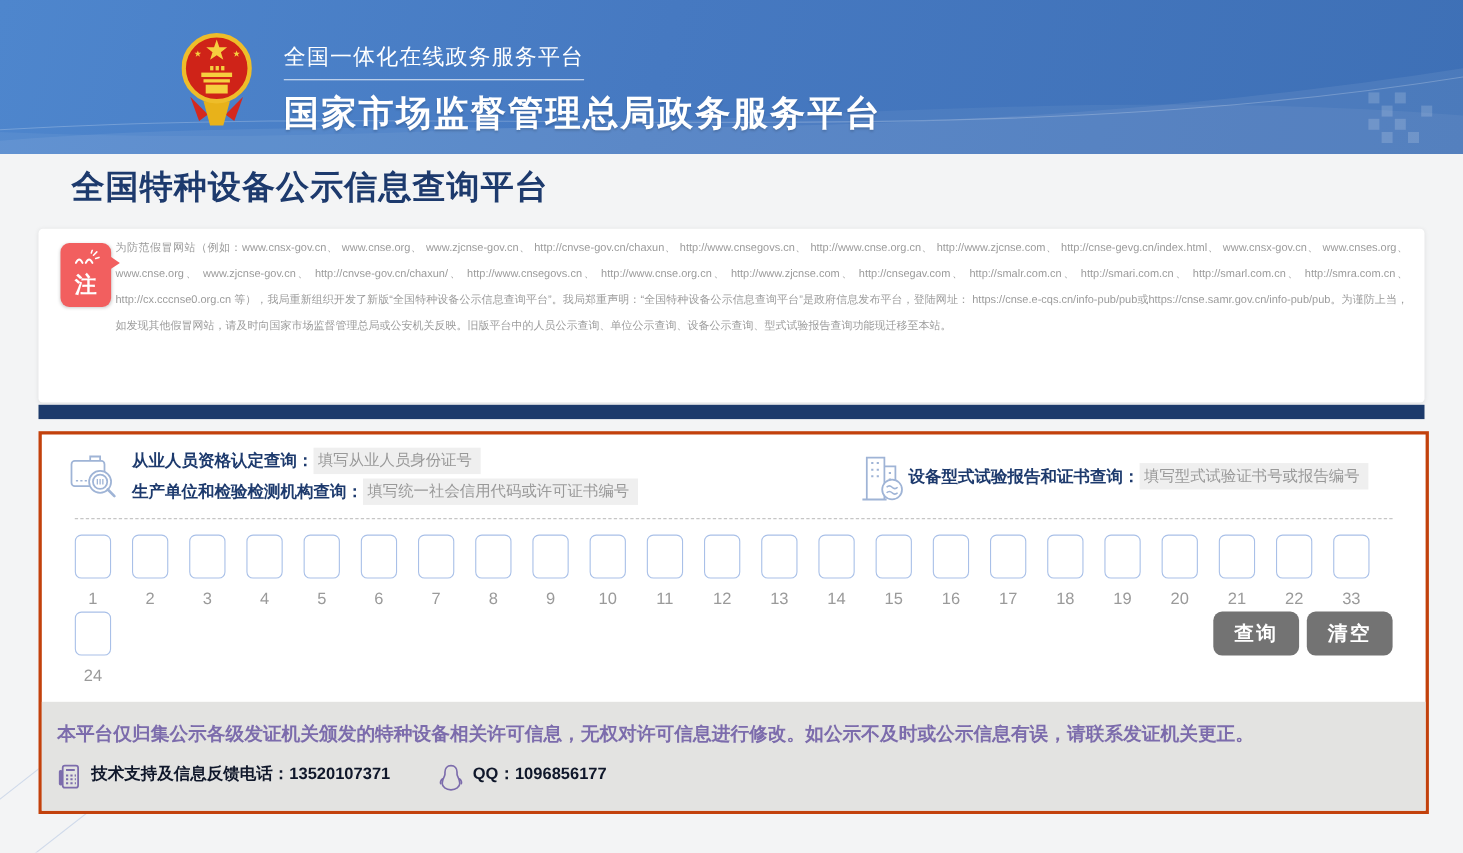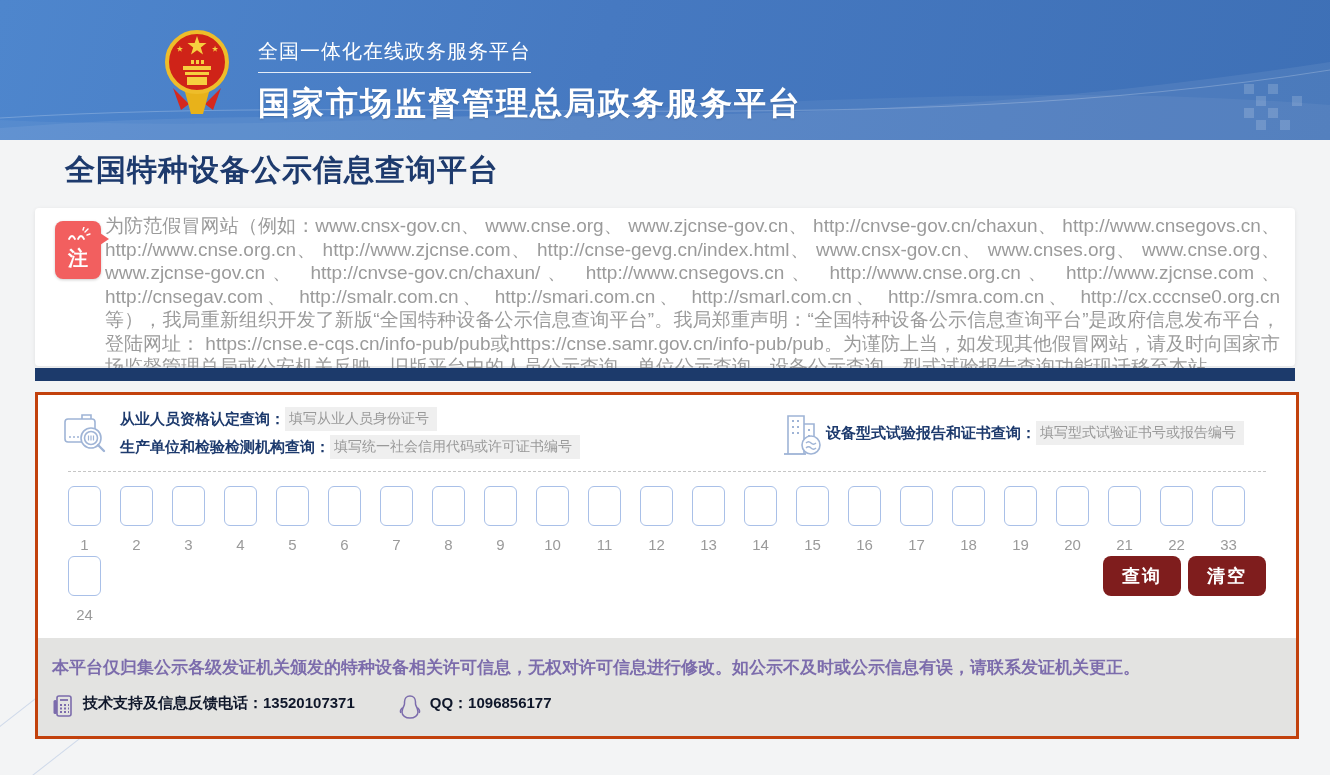--- a/index.html
+++ b/index.html
@@ -24,21 +24,21 @@
   
   .notice-card{position:absolute;left:35px;top:208px;width:1260px;height:158px;
     background:#fff;border-radius:4px;box-shadow:0 1px 4px rgba(0,0,0,.08);box-sizing:border-box;}
   .note-badge{position:absolute;left:20px;top:13px;width:46px;height:58px;background:#f25f5f;
     border-radius:8px;color:#fff;text-align:center;box-shadow:0 1px 3px rgba(0,0,0,.2);}
   .note-badge::after{content:"";position:absolute;right:-8px;top:12px;
     border-top:6px solid transparent;border-bottom:6px solid transparent;border-left:9px solid #f25f5f;}
   .note-face{margin-top:6px;}
   .note-char{font-size:20px;font-weight:bold;line-height:22px;}
   .notice-text{position:absolute;left:70px;top:6px;width:1175px;margin:0;
-    font-size:19px;color:#9b9b9b;line-height:23.5px;text-align:justify;}
+    font-size:10px;color:#9b9b9b;line-height:23.5px;text-align:justify;}
 
   
   .navy-bar{position:absolute;left:35px;top:368px;width:1260px;height:13px;background:#1c3a6b;}
 
   
   .panel{position:absolute;left:35px;top:392px;width:1258px;background:#fff;
     border:3px solid #c2410c;box-sizing:content-box;}
   .hints{position:relative;height:76px;}
   .hint-left-icon{position:absolute;left:24px;top:15px;}
   .hint-left{position:absolute;left:82px;top:10px;}
@@ -51,21 +51,21 @@
 
   .boxes{padding:14px 30px 14px 30px;}
   .boxes-row{display:flex;gap:19px;}
   .box-cell{width:33px;display:flex;flex-direction:column;align-items:center;}
   .box-cell input{width:33px;height:40px;box-sizing:border-box;border:1px solid #a9c0e8;
     border-radius:6px;background:#fff;text-align:center;font-size:18px;color:#333;outline:none;padding:0;}
   .box-num{margin-top:10px;font-size:15px;color:#9a9a9a;line-height:18px;}
   .row2{display:flex;margin-top:2px;align-items:flex-start;}
   .row2 .spacer{flex:1;}
   .btns{display:flex;gap:7px;}
-  .btns button{width:78px;height:40px;border:none;border-radius:8px;background:#7f1d1d;
+  .btns button{width:78px;height:40px;border:none;border-radius:8px;background:#737373;
     color:#fff;font-size:18px;font-weight:bold;font-family:inherit;cursor:pointer;letter-spacing:2px;}
 
   
   .footer{background:#e3e3e1;padding:16px 14px 12px 14px;}
   .disclaimer{margin:0;font-size:17px;font-weight:bold;color:#7c6cac;line-height:28px;width:1210px;}
   .contact{margin-top:12px;display:flex;align-items:flex-start;color:#0f172a;}
   .c-text{font-size:15px;font-weight:bold;margin-left:9px;white-space:nowrap;}
   .c-icon.qq{margin-left:44px;}
 
   

